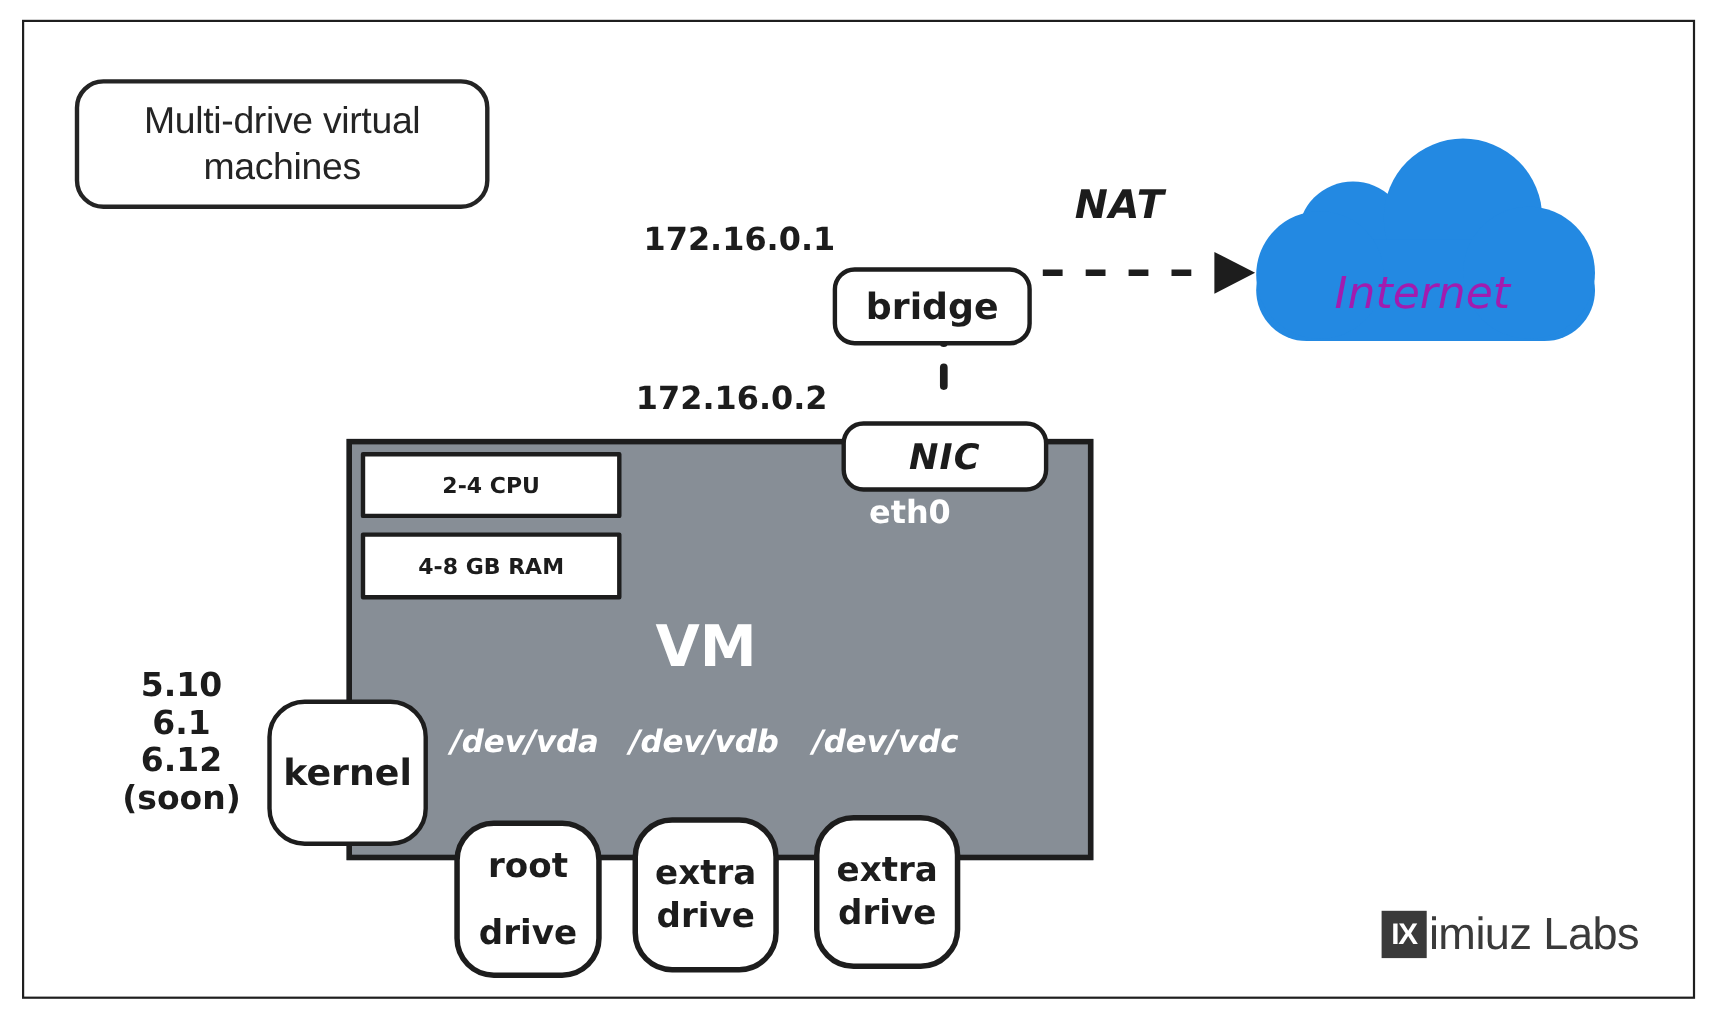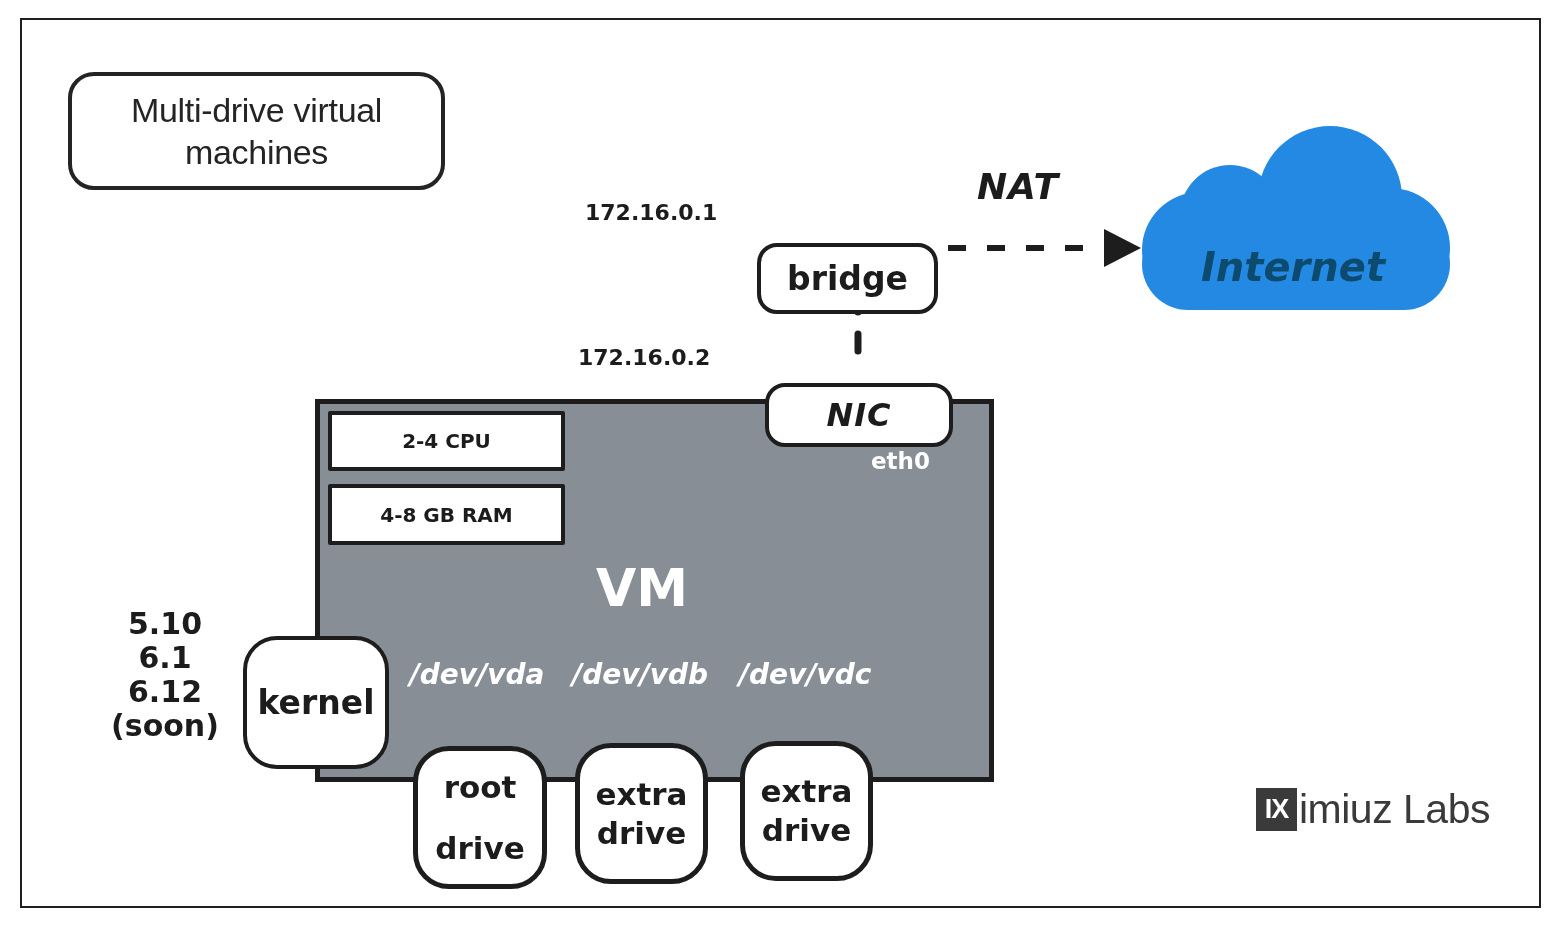--- a/index.html
+++ b/index.html
@@ -73,52 +73,52 @@
     border-radius: 36px; border-width: 5px;
     flex-direction: column;
     line-height: 1.25;
   }
   .drive span { font-size: 31px; }
   .drive-0 { left: 413px; top: 715px; width: 134px; height: 143px; gap: 22px; }
   .drive-1 { left: 575px; top: 712px; width: 133px; height: 141px; }
   .drive-2 { left: 740px; top: 710px; width: 133px; height: 140px; }
 
   
-  .ip { position: absolute; font-size: 22px; z-index: 2; }
+  .ip { position: absolute; font-size: 29px; z-index: 2; }
 
   .nat {
     position: absolute; left: 953px; top: 166px; width: 130px;
     font-size: 36px; text-align: center; font-style: italic;
     letter-spacing: 1px; z-index: 2;
   }
 
   .internet-label {
     position: absolute; left: 1170px; top: 244px; width: 246px;
-    text-align: center; font-size: 40px; font-weight: 700; font-style: italic;
-    color: #0c4a6e; z-index: 3;
+    text-align: center; font-size: 40px; font-weight: 400; font-style: italic;
+    color: #a21caf; z-index: 3;
   }
 
   
   .vm-box {
     position: absolute;
     left: 315px; top: 399px;
     width: 679px; height: 383px;
     background: var(--vm-gray, #878e96);
     border: 5px solid var(--line-black, #1d1d1d);
     box-sizing: border-box;
     z-index: 2;
   }
   .vm-label {
     position: absolute; left: 562px; top: 558px; width: 160px;
     text-align: center; font-size: 52px; font-weight: 700;
     color: #ffffff; z-index: 3;
   }
   .eth0 {
     position: absolute; left: 790px; top: 448px; width: 140px;
-    text-align: right; font-size: 23px; color: #ffffff; z-index: 3;
+    text-align: left; font-size: 29px; color: #ffffff; z-index: 3;
   }
   .spec-box {
     position: absolute;
     background: #ffffff;
     border: 4px solid var(--line-black, #1d1d1d);
     border-radius: 2px;
     box-sizing: border-box;
     display: flex; align-items: center; justify-content: center;
     z-index: 3;
   }
@@ -135,21 +135,21 @@
   .dev-1 { left: 560px; }
   .dev-2 { left: 725px; }
 
   .kernel-versions {
     position: absolute; left: 95px; top: 607px; width: 140px;
     text-align: center; font-size: 30px; line-height: 34px; z-index: 2;
   }
 
   
   .logo {
-    position: absolute; left: 1256px; top: 786px;
+    position: absolute; left: 1256px; top: 826px;
     display: flex; align-items: center;
     z-index: 2;
   }
   .logo-mark {
     width: 41px; height: 43px;
     background: var(--logo-gray, #3a3a3a);
     color: #ffffff;
     display: flex; align-items: center; justify-content: center;
     font-size: 27px; font-weight: 700;
     font-family: "Liberation Sans", sans-serif;

